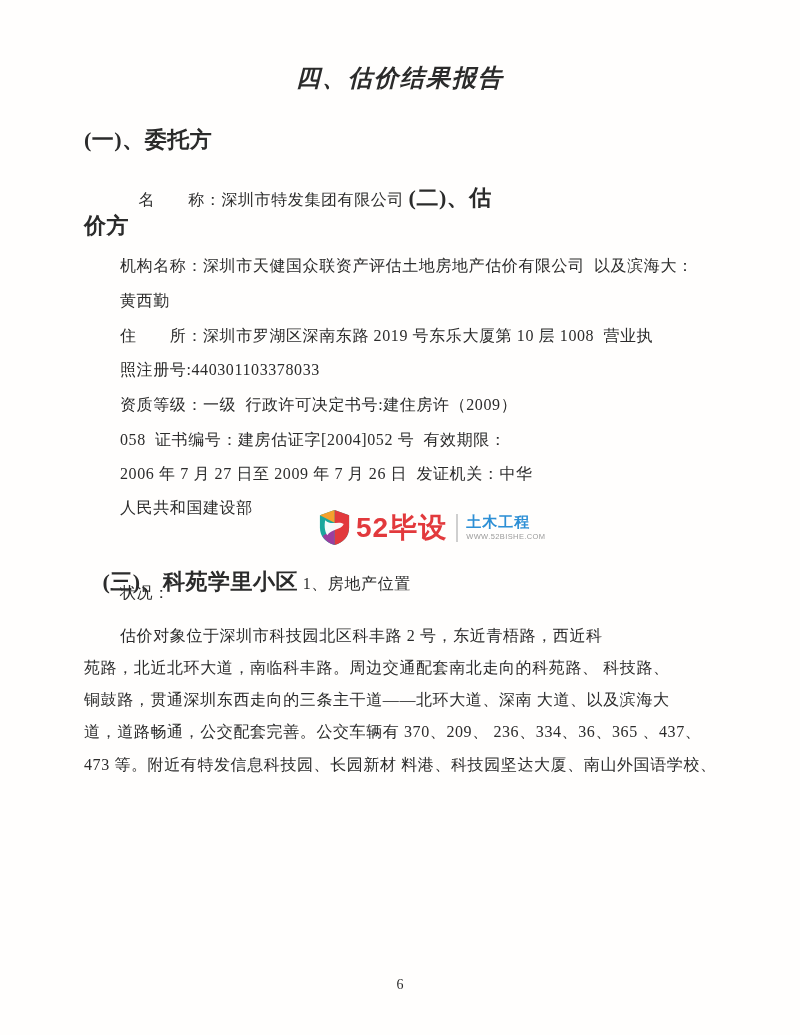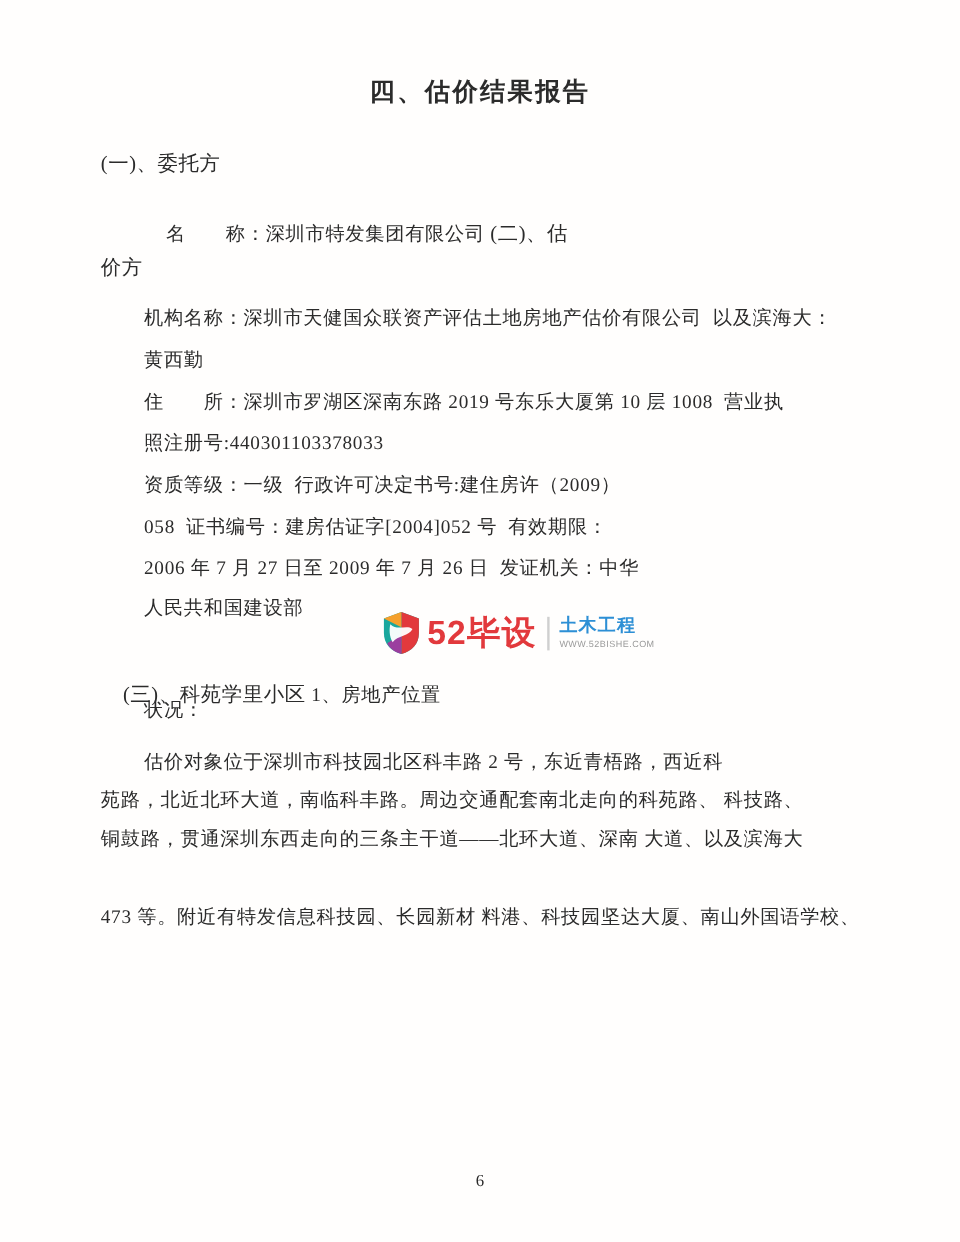--- a/index.html
+++ b/index.html
@@ -11,24 +11,24 @@
     font-family:"Liberation Serif","DejaVu Serif",serif;
     color:#2b2b2b;
   }
   .line{
     position:absolute;
     font-size:16px;
     letter-spacing:0.6px;
     line-height:1.25;
     white-space:pre;
   }
-  .h{font-size:17px;font-weight:400;letter-spacing:0.5px;}
+  .h{font-size:22px;font-weight:700;letter-spacing:0.5px;}
   .title{
     left:0;right:0;text-align:center;
-    font-size:21px;font-weight:700;letter-spacing:2px;
+    font-size:24px;font-weight:700;letter-spacing:2px;font-style:italic;
   }
   .pagenum{
     left:0;right:0;text-align:center;
     font-size:14px;letter-spacing:0;
   }
   
   .wm{
     position:absolute;left:317px;top:499px;
     display:flex;align-items:center;
     font-family:"Liberation Sans","DejaVu Sans",sans-serif;
@@ -103,17 +103,18 @@
 
   <div class="line" style="left:84px;top:548px;">
     <span class="h">(三)、科苑学里小区</span><span> 1、房地产位置</span>
   </div>
 
   <div class="line" style="left:120px;top:583px;">状况：</div>
 
   <div class="line" style="left:120px;top:626px;">估价对象位于深圳市科技园北区科丰路 2 号，东近青梧路，西近科</div>
   <div class="line" style="left:84px;top:658px;">苑路，北近北环大道，南临科丰路。周边交通配套南北走向的科苑路、 科技路、</div>
   <div class="line" style="left:84px;top:690px;">铜鼓路，贯通深圳东西走向的三条主干道——北环大道、深南 大道、以及滨海大</div>
+  <div class="line" style="left:84px;top:722px;">道，道路畅通，公交配套完善。公交车辆有 370、209、 236、334、36、365 、437、</div>
   <div class="line" style="left:84px;top:755px;">473 等。附近有特发信息科技园、长园新材 料港、科技园坚达大厦、南山外国语学校、</div>
 
   <div class="line pagenum" style="top:976px;">6</div>
 
 </div>
 
 </body></html>

